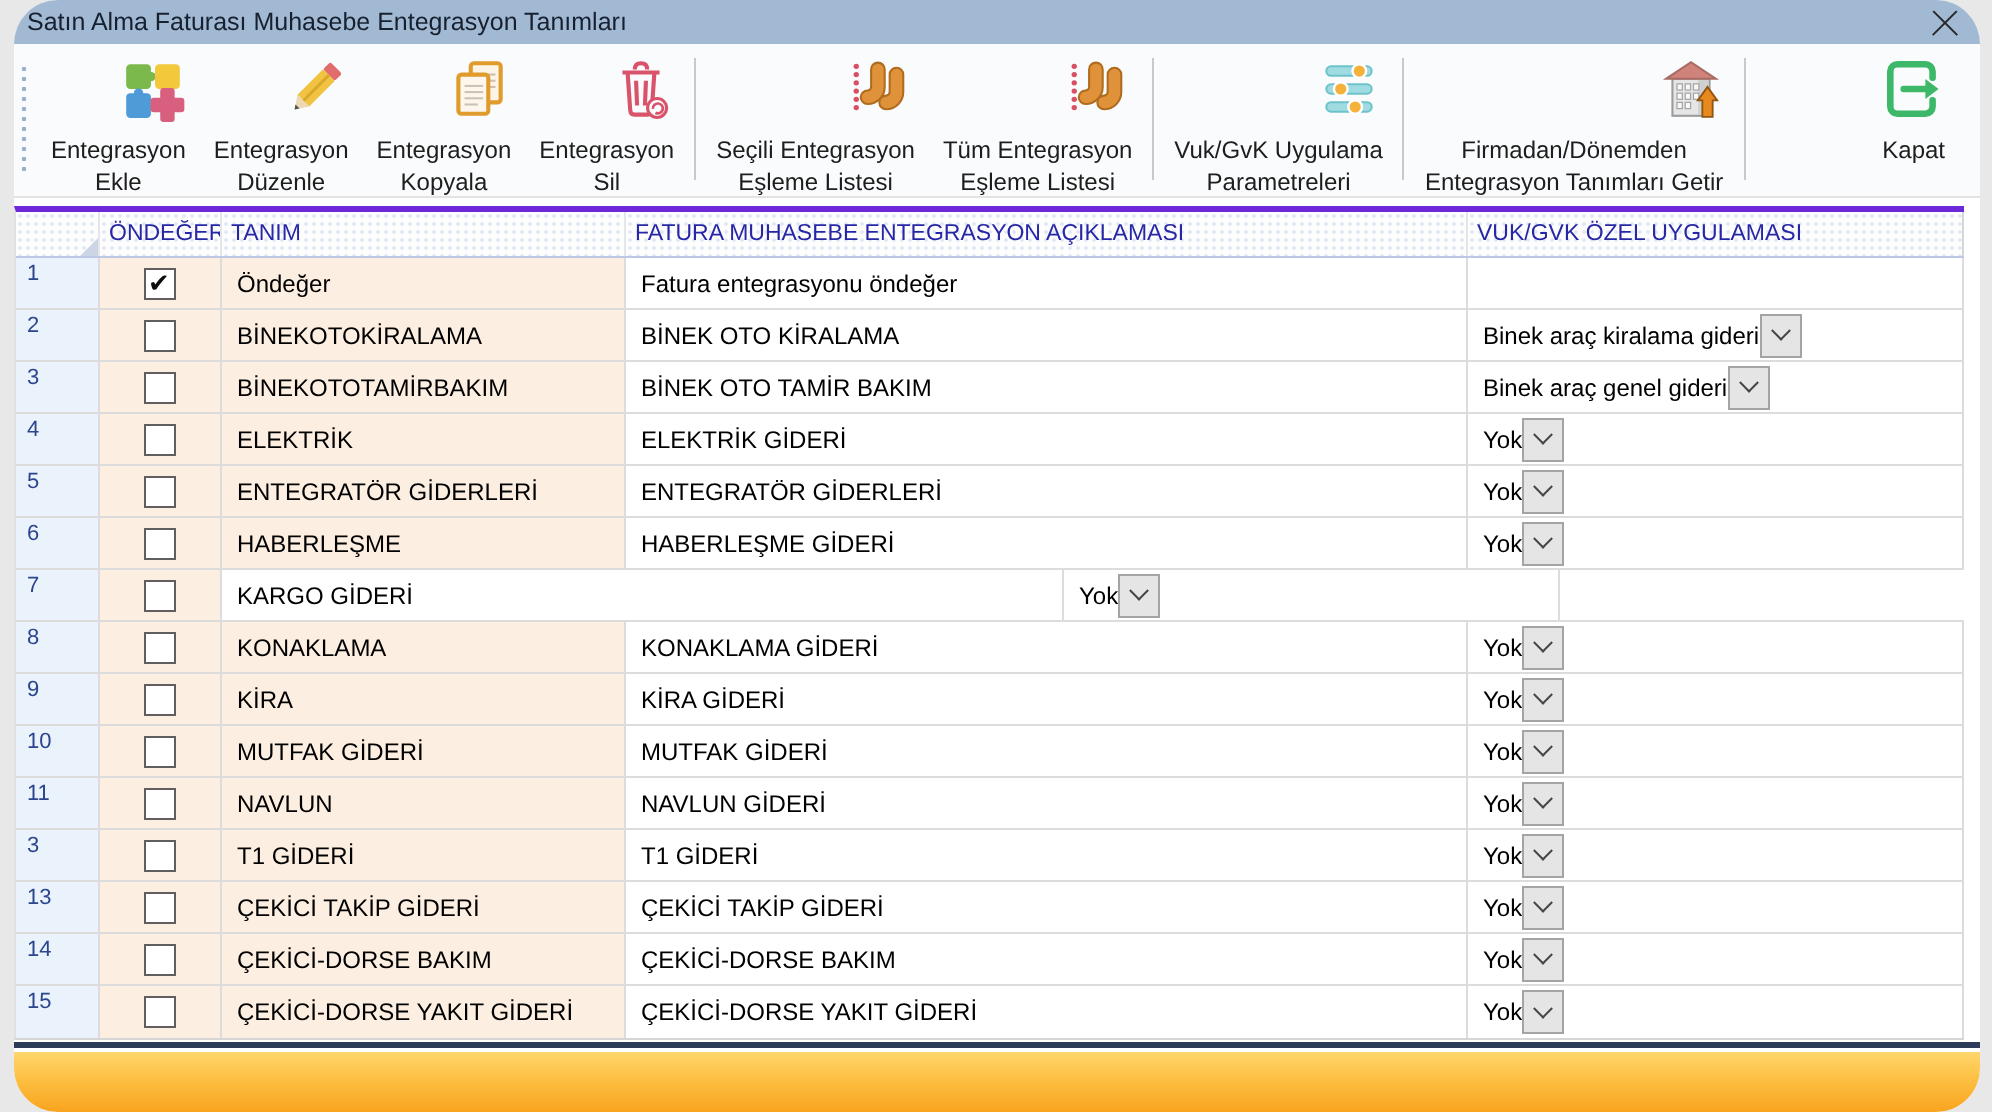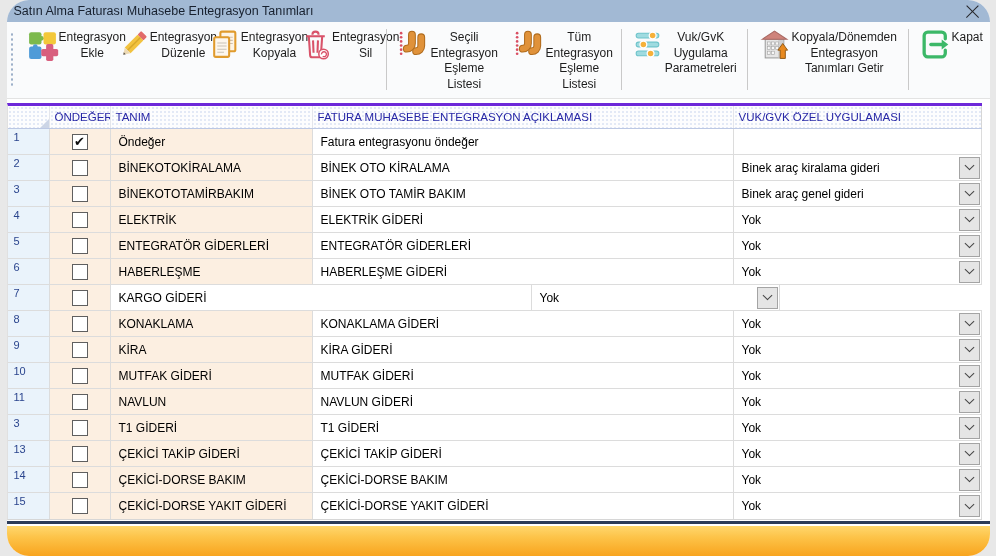--- a/index.html
+++ b/index.html
@@ -29,21 +29,21 @@
   .toolbar {
     height:77px; background:#fafbfc; border-bottom:1px solid #e3e3e3;
     display:flex; align-items:flex-start; padding:4px 6px 2px 12px; position:relative;
   }
   .toolbar-grip {
     position:absolute; left:3px; top:10px; bottom:12px; width:4px;
     background-image:radial-gradient(circle, #9db0c9 1px, transparent 1.3px);
     background-size:4px 5px;
   }
   .tb-btn {
-    display:flex; align-items:flex-start;
+    display:flex; flex-direction:column; align-items:flex-end;
     padding:2px 7px 0 7px; cursor:pointer; min-width:68px;
   }
   .tb-btn svg { width:33px; height:33px; flex:none; }
   .tb-label {
     margin-top:2px; font-size:12px; line-height:1.3; color:#1d1d1d;
     text-align:center; white-space:pre-line;
   }
   .tb-sep { width:1px; background:#c9c9c9; align-self:stretch; margin:3px 3px 6px 3px; }
   .tb-kapat { margin-left:auto; margin-right:4px; }
   
@@ -75,21 +75,21 @@
   .grid-row { display:flex; height:26px; border-bottom:1px solid #dcdcdc; background:#fff; }
   .grid-row:last-child { border-bottom:none; }
   .cell { display:flex; align-items:center; border-right:1px solid #dcdcdc; overflow:hidden; white-space:nowrap; }
   .c-num {
     width:42px; background:#eaf3fb; color:#2b458e; font-size:11px;
     align-items:flex-start; padding:2px 0 0 6px; cursor:pointer;
   }
   .c-chk { width:61px; background:#fcefe1; justify-content:center; cursor:pointer; }
   .c-tan { width:202px; background:#fcefe1; padding-left:8px; color:#000; cursor:text; }
   .c-acik { width:421px; padding-left:8px; color:#000; cursor:text; }
-  .c-vuk { width:248px; padding:0 1px 0 8px; color:#000; justify-content:space-between; cursor:pointer; }
+  .c-vuk { width:248px; padding:0 1px 0 8px; color:#000; cursor:pointer; }
   .checkbox {
     width:16px; height:16px; background:#fff; border:1px solid #5f5f5f;
     display:flex; align-items:center; justify-content:center;
     font-size:13px; color:#0d0d0d; line-height:1;
   }
   .dd-btn {
     width:21px; height:22px; flex:none; background:#e5e5e5;
     border:1px solid #a4a4a4; display:flex; align-items:center; justify-content:center;
     cursor:pointer;
   }
@@ -260,21 +260,21 @@
               <rect x="13.2" y="13.5" width="2.6" height="3"></rect>
               <rect x="17.2" y="13.5" width="2.6" height="3"></rect>
           <rect x="9.2" y="18" width="2.6" height="3"></rect>
               <rect x="13.2" y="18" width="2.6" height="3"></rect>
               <rect x="17.2" y="18" width="2.6" height="3"></rect>
           <rect x="9.2" y="22.5" width="2.6" height="3"></rect>
               <rect x="13.2" y="22.5" width="2.6" height="3"></rect>
         </g>
         <polygon points="21.5,29.5 21.5,21.5 19.3,21.5 24,15 28.7,21.5 26.5,21.5 26.5,29.5" fill="#e8891f" stroke="#8f5612" stroke-width="0.9"></polygon>
       </svg></span>
-      <span class="tb-label">Kopyala/Dönemden
+      <span class="tb-label">Firmadan/Dönemden
 Entegrasyon Tanımları Getir</span>
     </div>
 
     <div class="tb-sep"></div>
 
 
     <div class="tb-btn tb-kapat">
       <span><svg viewBox="0 0 32 32" fill="none" stroke="#3cb868" stroke-width="3.2" stroke-linecap="round" stroke-linejoin="round">
         <path d="M25.5 10.5 v-3 a3.5 3.5 0 0 0 -3.5 -3.5 h-13.5 a3.5 3.5 0 0 0 -3.5 3.5 v17 a3.5 3.5 0 0 0 3.5 3.5 h13.5 a3.5 3.5 0 0 0 3.5 -3.5 v-3"></path>
         <line x1="11.5" y1="16" x2="24" y2="16"></line>

